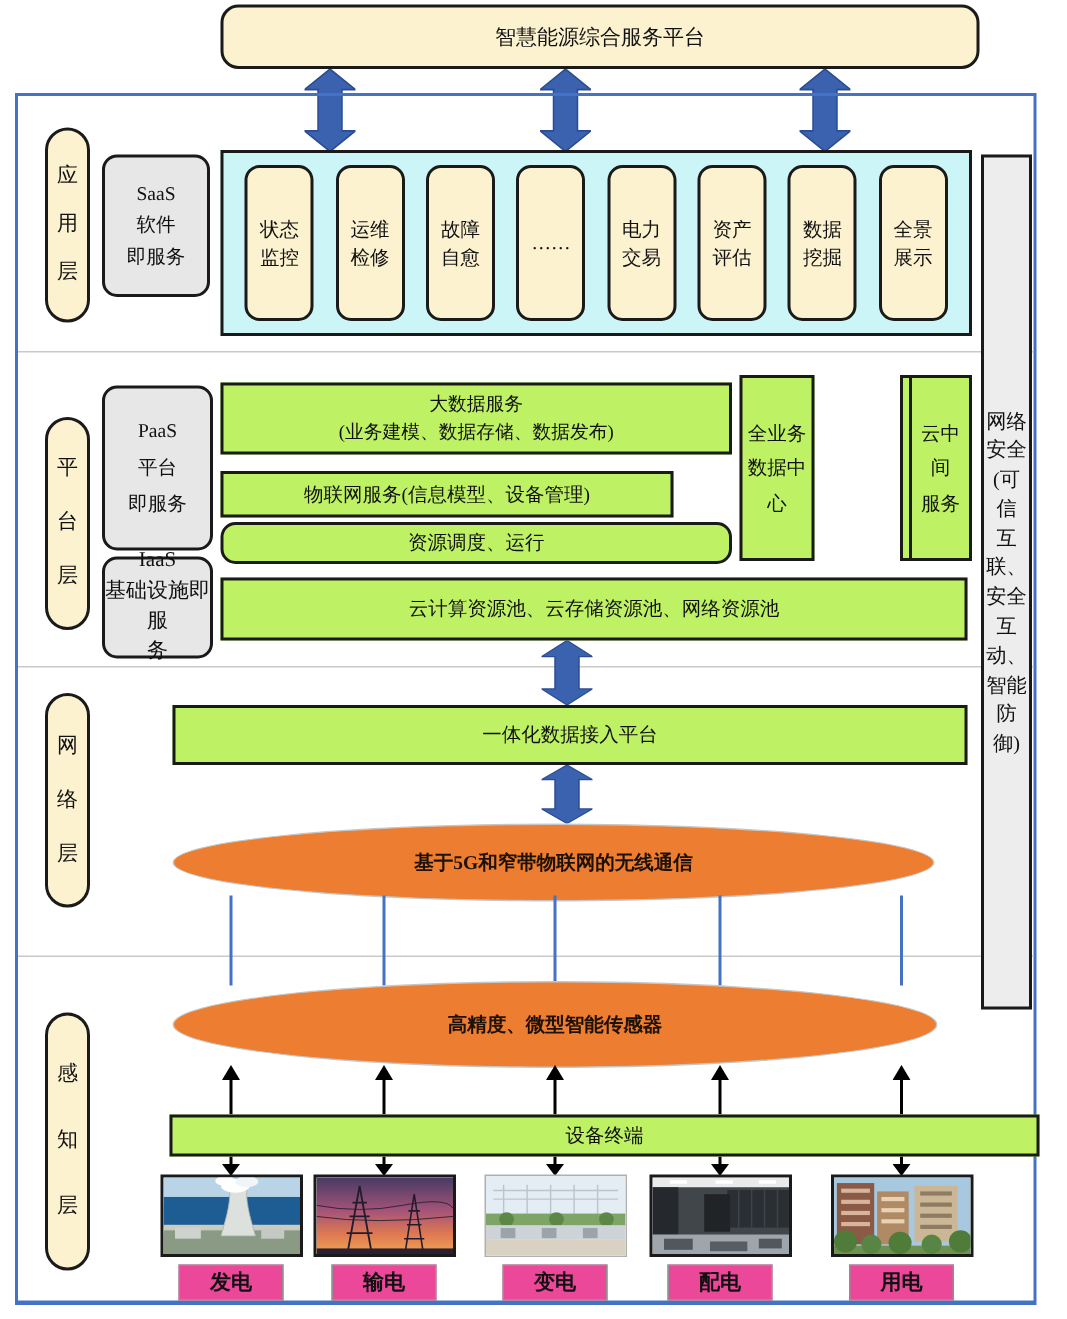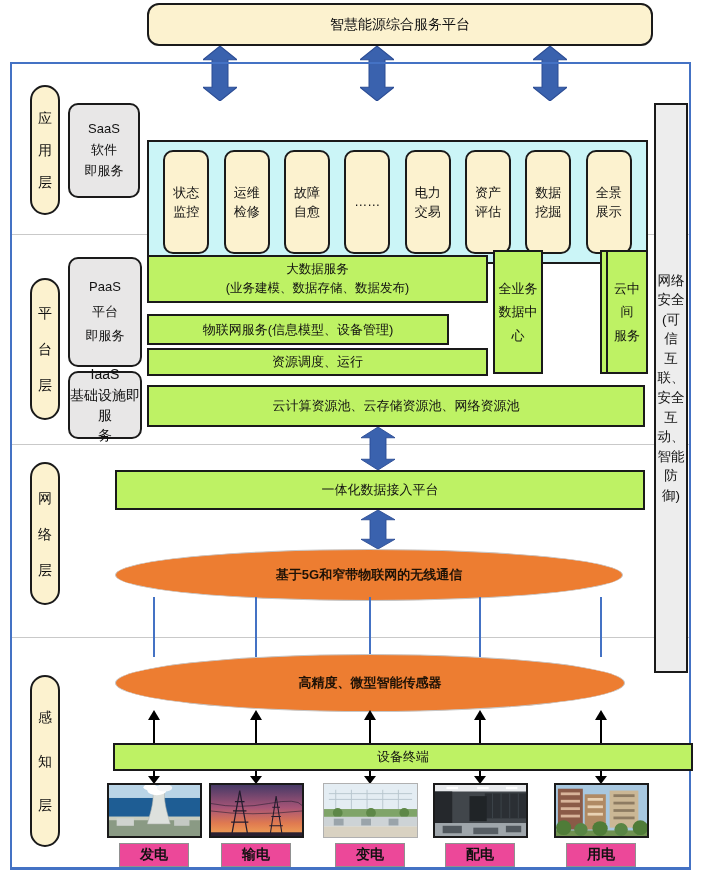--- a/index.html
+++ b/index.html
@@ -1,18 +1,18 @@
 <!DOCTYPE html>
 <html><head>
 <meta charset="utf-8">
 <style>
   html,body{margin:0;padding:0;background:#fff;}
   .canvas{
     position:relative;width:711px;height:879px;background:#fff;overflow:hidden;
-    font-family:Liberation Sans, sans-serif;color:#111;
+    font-family:Liberation Serif, serif;color:#111;
   }
   .abs{position:absolute;box-sizing:border-box;}
   .box{position:absolute;box-sizing:border-box;display:flex;align-items:center;justify-content:center;text-align:center;}
   .ml{white-space:pre-line;}
   
   .top-box{left:147px;top:3px;width:506px;height:43px;background:#FCF2CF;border:2px solid #1a1a1a;border-radius:12px;font-size:14px;}
   
   .frame{left:10px;top:62px;width:681px;height:808px;border:2px solid #4472C4;border-bottom-width:3px;}
   .divider{position:absolute;left:12px;width:677px;height:0;border-top:1px solid #c9c9c9;}
   
@@ -21,28 +21,28 @@
   .pill-plat{top:278px;height:142px;line-height:36px;}
   .pill-net{top:462px;height:143px;line-height:36px;}
   .pill-per{top:675px;height:172px;line-height:44px;}
   
   .gray{background:#E8E7E7;border:2px solid #1a1a1a;border-radius:10px;font-size:13px;}
   .saas{left:68px;top:103px;width:72px;height:95px;line-height:1.6;}
   .paas{left:68px;top:257px;width:74px;height:110px;line-height:1.9;}
   .iaas{left:68px;top:371px;width:74px;height:68px;font-size:14px;line-height:1.45;}
   
   .cyan{left:147px;top:100px;width:501px;height:124px;background:#CBF5F7;border:2px solid #1a1a1a;
-        display:flex;align-items:center;justify-content:space-evenly;margin-top:40px;}
+        display:flex;align-items:center;justify-content:space-evenly;}
   .app-box{box-sizing:border-box;width:46px;height:104px;background:#FCF2CF;border:2px solid #1a1a1a;border-radius:10px;
         display:flex;align-items:center;justify-content:center;text-align:center;font-size:13px;line-height:1.5;}
   
   .wbox{background:#bef264;border:2px solid #1a1a1a;font-size:13px;}
   .bigdata{left:147px;top:255px;width:341px;height:48px;font-size:12.5px;line-height:1.5;}
   .iot{left:147px;top:314px;width:302px;height:31px;}
-  .resource{left:147px;top:348px;width:341px;height:28px;}
+  .resource{left:147px;top:348px;width:341px;height:28px;border-radius:10px;}
   .cloud{left:147px;top:385px;width:498px;height:42px;}
   .vbox{top:250px;height:124px;line-height:1.8;}
   .dc{left:493px;width:50px;} .integ{left:552px;width:42px;margin-left:48px;} .midw{left:606px;width:42px;}
   
   .secbar{left:654px;top:103px;width:34px;height:570px;background:#EDEDED;border:2px solid #1a1a1a;
         font-size:13.5px;line-height:1.45;}
   
   .access{left:115px;top:470px;width:530px;height:40px;}
   .terminal{left:113px;top:743px;width:580px;height:28px;}
   .ellipse{background:#ED7D31;border:1px solid #c6c6c6;border-radius:50%;font-size:13px;font-weight:bold;color:#1e1206;}

